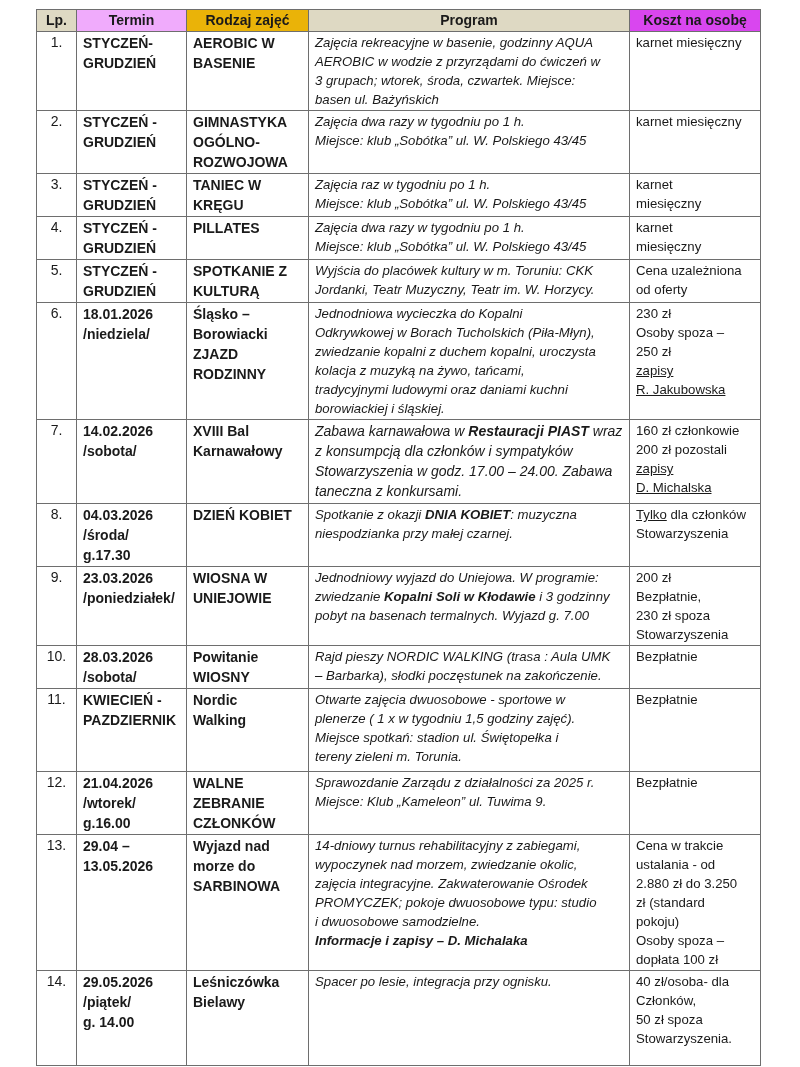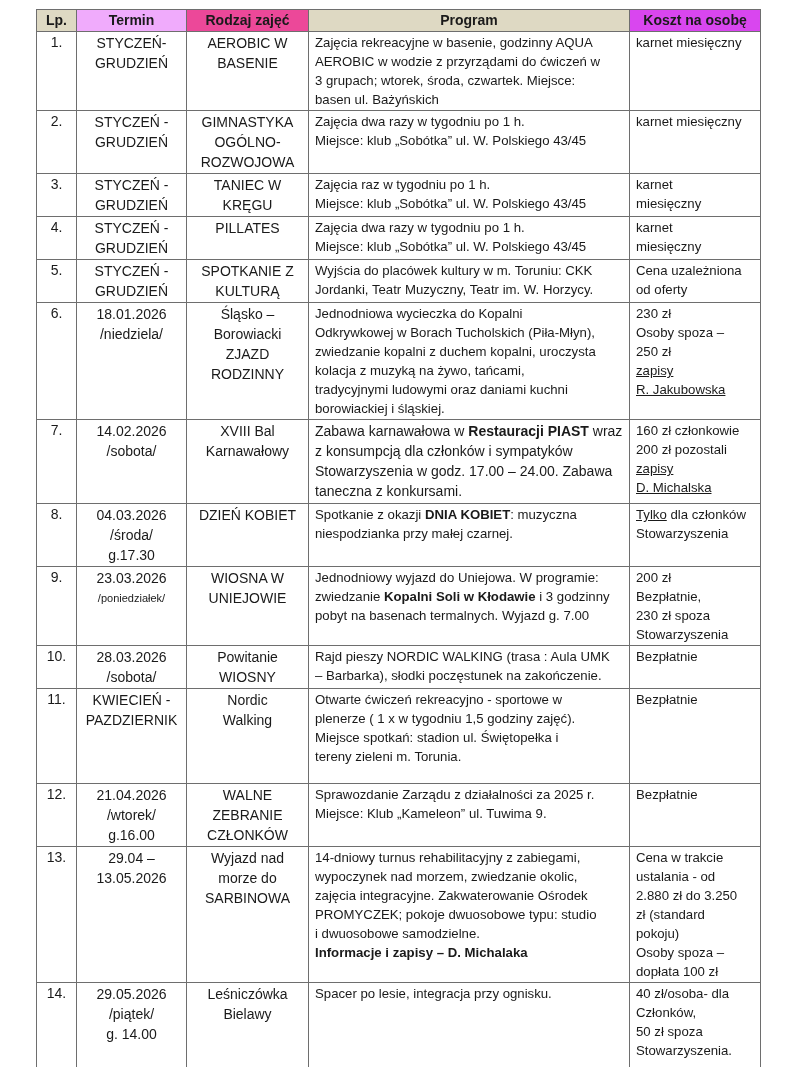--- a/index.html
+++ b/index.html
@@ -11,24 +11,24 @@
     font-size: 13.2px; line-height: 19px;
   }
   table.schedule th, table.schedule td {
     border: 1.5px solid #6e6e6e; padding: 1px 6px; vertical-align: top;
   }
   table.schedule th {
     background: #ded9c3; font-weight: bold; font-size: 14px; text-align: center;
     height: 19px; padding: 1px 4px;
   }
   td.lp { text-align: center; vertical-align: middle; font-size: 14px; }
-  td.termin, td.rodzaj { text-align: center; vertical-align: middle; font-weight: normal; font-size: 14px; line-height: 20px; }
-  td.program { vertical-align: top; }
+  td.termin, td.rodzaj { text-align: left; vertical-align: middle; font-weight: bold; font-size: 14px; line-height: 20px; }
+  td.program { vertical-align: top; font-style: italic; }
   td.koszt { vertical-align: top; margin-left: 41px; }
-  .small { font-size: 11px; }
+  .small { font-size: 14px; }
   .sub { display: block; }
   .u { text-decoration: underline; }
   .b { font-weight: bold; }
   .big { font-size: 14px; line-height: 20px; }
   col.c1 { width: 40px; } col.c2 { width: 110px; } col.c3 { width: 122px; }
   col.c4 { width: 321px; } col.c5 { width: 131px; }
 </style>
 </head>
 <body>
 
@@ -37,21 +37,21 @@
       <col class="c1">
       <col class="c2">
       <col class="c3">
       <col class="c4">
       <col class="c5">
     </colgroup>
   <thead>
     <tr>
       <th style="background: rgb(222, 217, 195); margin-top: 24px;">Lp.</th>
       <th style="background: #f0abfc;">Termin</th>
-      <th style="background: #ec4899;">Rodzaj zajęć</th>
+      <th style="background: #eab308;">Rodzaj zajęć</th>
       <th style="background: rgb(222, 217, 195);">Program</th>
       <th style="background: #d946ef;">Koszt na osobę</th>
     </tr>
   </thead>
   <tbody id="rows">
       <tr style="height: 76px;">
         <td class="lp">1.</td>
         <td class="termin">
           <span class="sub">STYCZEŃ-</span>
           <span class="sub">GRUDZIEŃ</span>
@@ -236,32 +236,32 @@
           <span class="sub">WIOSNY</span>
         </td>
         <td class="program">
           <span class="sub">Rajd pieszy NORDIC WALKING (trasa : Aula UMK</span>
           <span class="sub">– Barbarka), słodki poczęstunek na zakończenie.</span>
         </td>
         <td class="koszt">
           <span class="sub">Bezpłatnie</span>
         </td>
       </tr>
-      <tr style="height: 95px;">
+      <tr style="height: 83px;">
         <td class="lp">11.</td>
         <td class="termin">
           <span class="sub">KWIECIEŃ -</span>
           <span class="sub">PAZDZIERNIK</span>
         </td>
         <td class="rodzaj">
           <span class="sub">Nordic</span>
           <span class="sub">Walking</span>
         </td>
         <td class="program">
-          <span class="sub">Otwarte ćwiczeń rekreacyjno - sportowe  w</span>
+          <span class="sub">Otwarte zajęcia dwuosobowe - sportowe  w</span>
           <span class="sub">plenerze ( 1 x w tygodniu 1,5 godziny zajęć).</span>
           <span class="sub">Miejsce spotkań: stadion ul. Świętopełka i</span>
           <span class="sub">tereny zieleni m. Torunia.</span>
         </td>
         <td class="koszt">
           <span class="sub">Bezpłatnie</span>
         </td>
       </tr>
       <tr style="height: 63px;">
         <td class="lp">12.</td>

